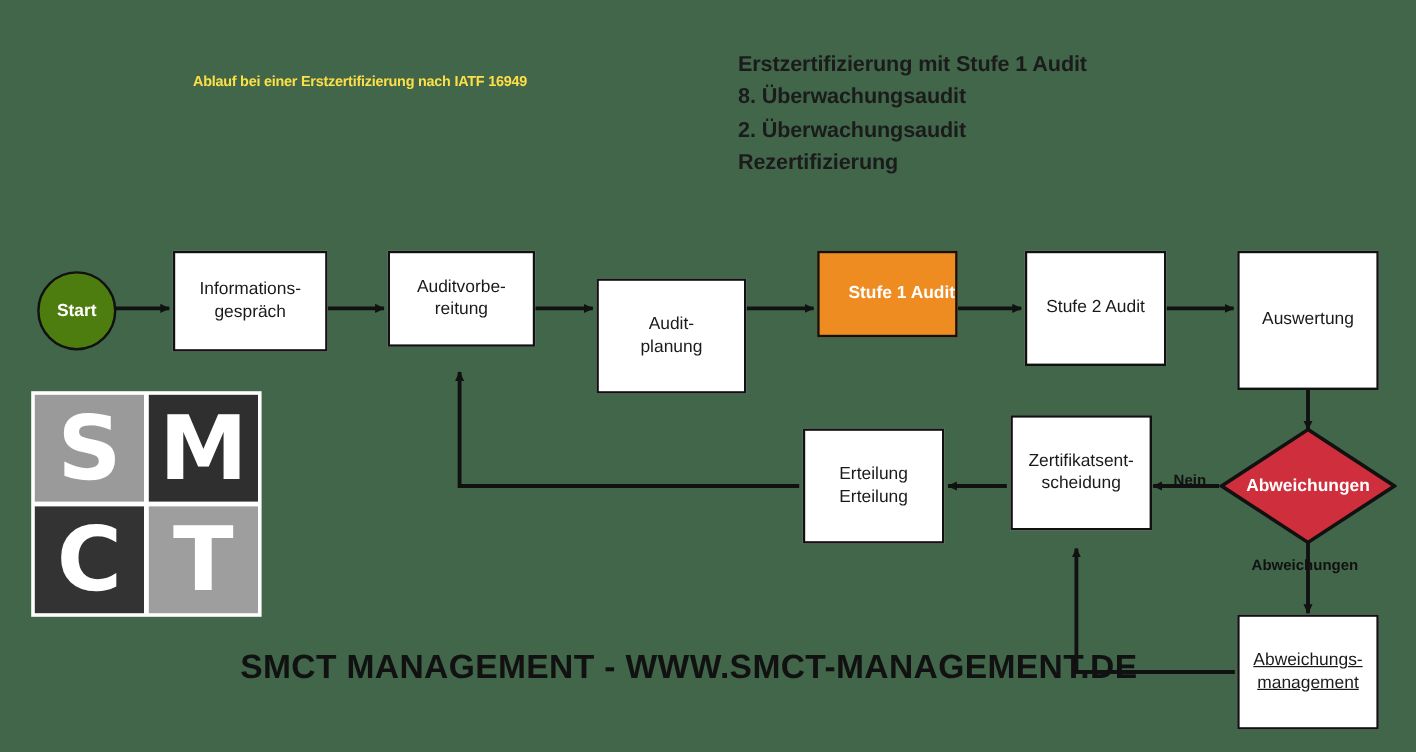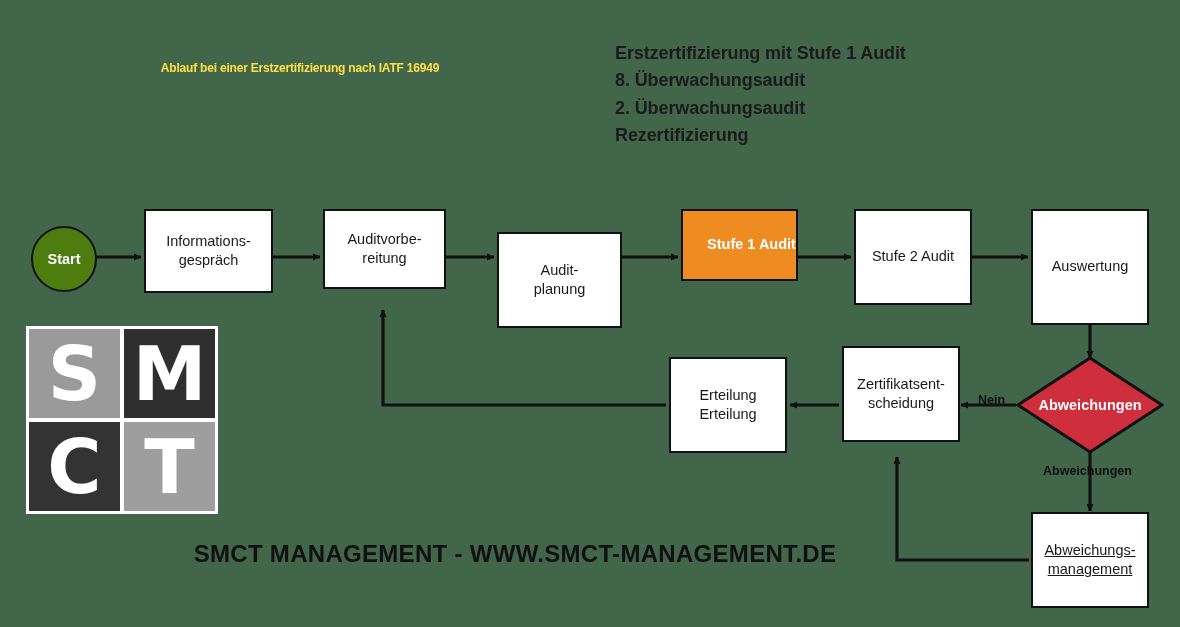--- a/index.html
+++ b/index.html
@@ -39,23 +39,23 @@
     font-size: 18px;
     font-weight: bold;
     color: #1b1b1b;
     line-height: 1.52;
     letter-spacing: -0.1px;
   }
   .legend div { white-space: nowrap; margin-left: 40px; }
 
   .footer {
     left: 0px; top: 540px;
-    width: 1030px;
+    width: 1148px;
     text-align: center;
-    font-size: 24px;
+    font-size: 28px;
     font-weight: bold;
     color: #111111;
     letter-spacing: 0.3px;
   }
 
   
   .node {
     box-sizing: border-box;
     border: 2.5px solid #111111;
     background: #ffffff;

